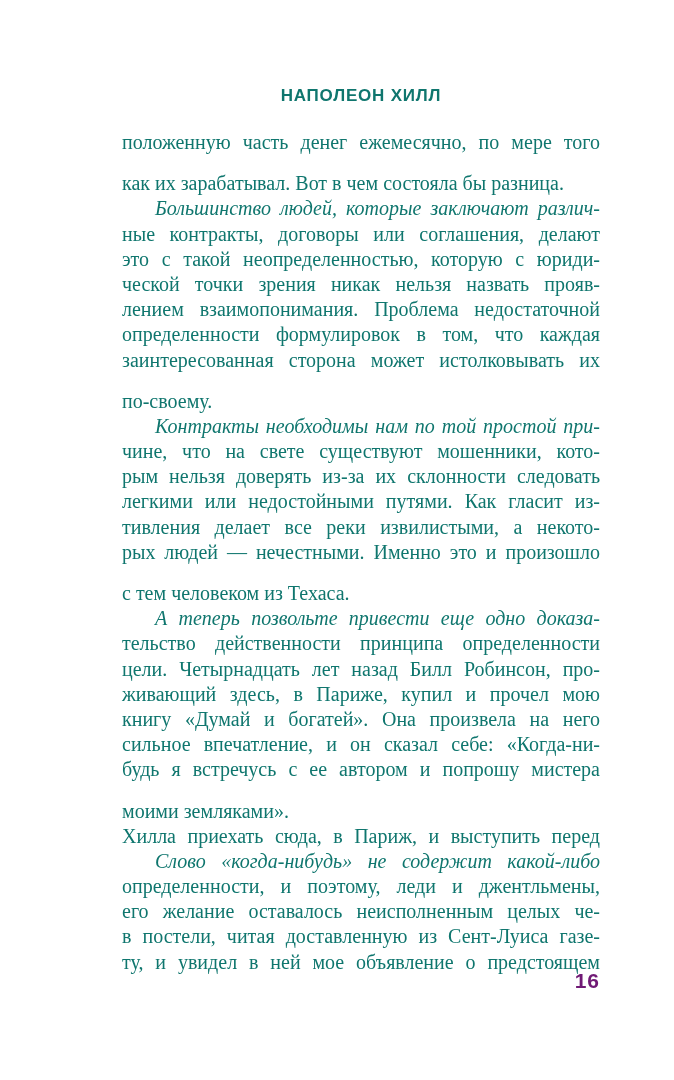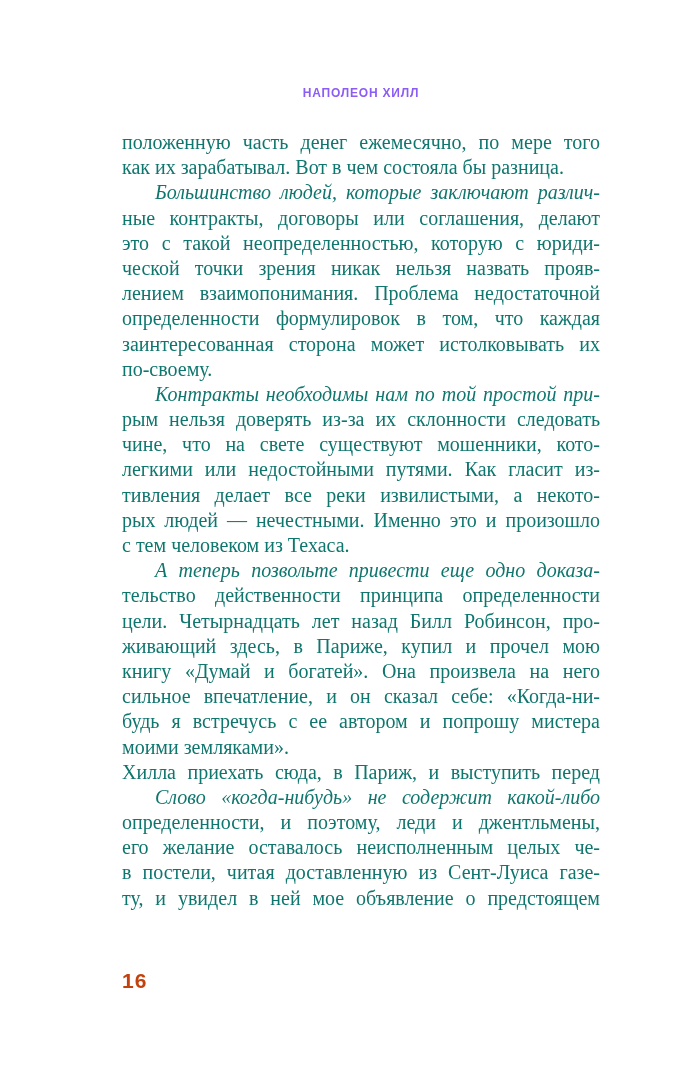--- a/index.html
+++ b/index.html
@@ -16,24 +16,24 @@
     font-family: "Liberation Serif", serif;
   }
   
   .running-header {
     position: absolute;
     top: 86px;
     left: 122px;
     width: 478px;
     text-align: center;
     font-family: "Liberation Sans", sans-serif;
-    font-size: 12px;
+    font-size: 17px;
     font-weight: bold;
     letter-spacing: 0.8px;
-    color: #8b5cf6;
+    color: #0f766e;
   }
   
   .body-text {
     position: absolute;
     top: 130px;
     left: 122px;
     width: 478px;
     font-family: "Liberation Serif", serif;
     font-size: 20px;
     line-height: 25.2px;
@@ -43,32 +43,33 @@
   .text-line {
     text-align: justify;
     text-align-last: justify;
     white-space: normal;
     height: 25.2px;
     overflow: visible;
   }
   .text-line.first-indent { padding-left: 33px; font-style: italic; }
   .text-line.last-natural {
     text-align-last: left;
+    margin-top: 16px;
   }
   
   .page-number {
     position: absolute;
     top: 969px;
     left: 122px;
     width: 478px;
-    text-align: left;
+    text-align: right;
     font-family: "Liberation Sans", sans-serif;
     font-size: 21px;
     font-weight: bold;
-    color: #c2410c;
+    color: #701a75;
     letter-spacing: 1px;
   }
 </style>
 </head>
 <body>
 
 <div id="page">
   <div class="running-header">НАПОЛЕОН ХИЛЛ</div>
 
   <div class="body-text" id="body-text">
@@ -81,22 +82,22 @@
         <div class="text-line">ные контракты, договоры или соглашения, делают</div>
         <div class="text-line">это с такой неопределенностью, которую с юриди-</div>
         <div class="text-line">ческой точки зрения никак нельзя назвать прояв-</div>
         <div class="text-line">лением взаимопонимания. Проблема недостаточной</div>
         <div class="text-line">определенности формулировок в том, что каждая</div>
         <div class="text-line">заинтересованная сторона может истолковывать их</div>
         <div class="text-line last-natural">по-своему.</div>
       </div>
       <div class="paragraph">
         <div class="text-line first-indent">Контракты необходимы нам по той простой при-</div>
+        <div class="text-line">чине, что на свете существуют мошенники, кото-</div>
         <div class="text-line">рым нельзя доверять из-за их склонности следовать</div>
-        <div class="text-line">чине, что на свете существуют мошенники, кото-</div>
         <div class="text-line">легкими или недостойными путями. Как гласит из-</div>
         <div class="text-line">тивления делает все реки извилистыми, а некото-</div>
         <div class="text-line">рых людей — нечестными. Именно это и произошло</div>
         <div class="text-line last-natural">с тем человеком из Техаса.</div>
       </div>
       <div class="paragraph">
         <div class="text-line first-indent">А теперь позвольте привести еще одно доказа-</div>
         <div class="text-line">тельство действенности принципа определенности</div>
         <div class="text-line">цели. Четырнадцать лет назад Билл Робинсон, про-</div>
         <div class="text-line">живающий здесь, в Париже, купил и прочел мою</div>

